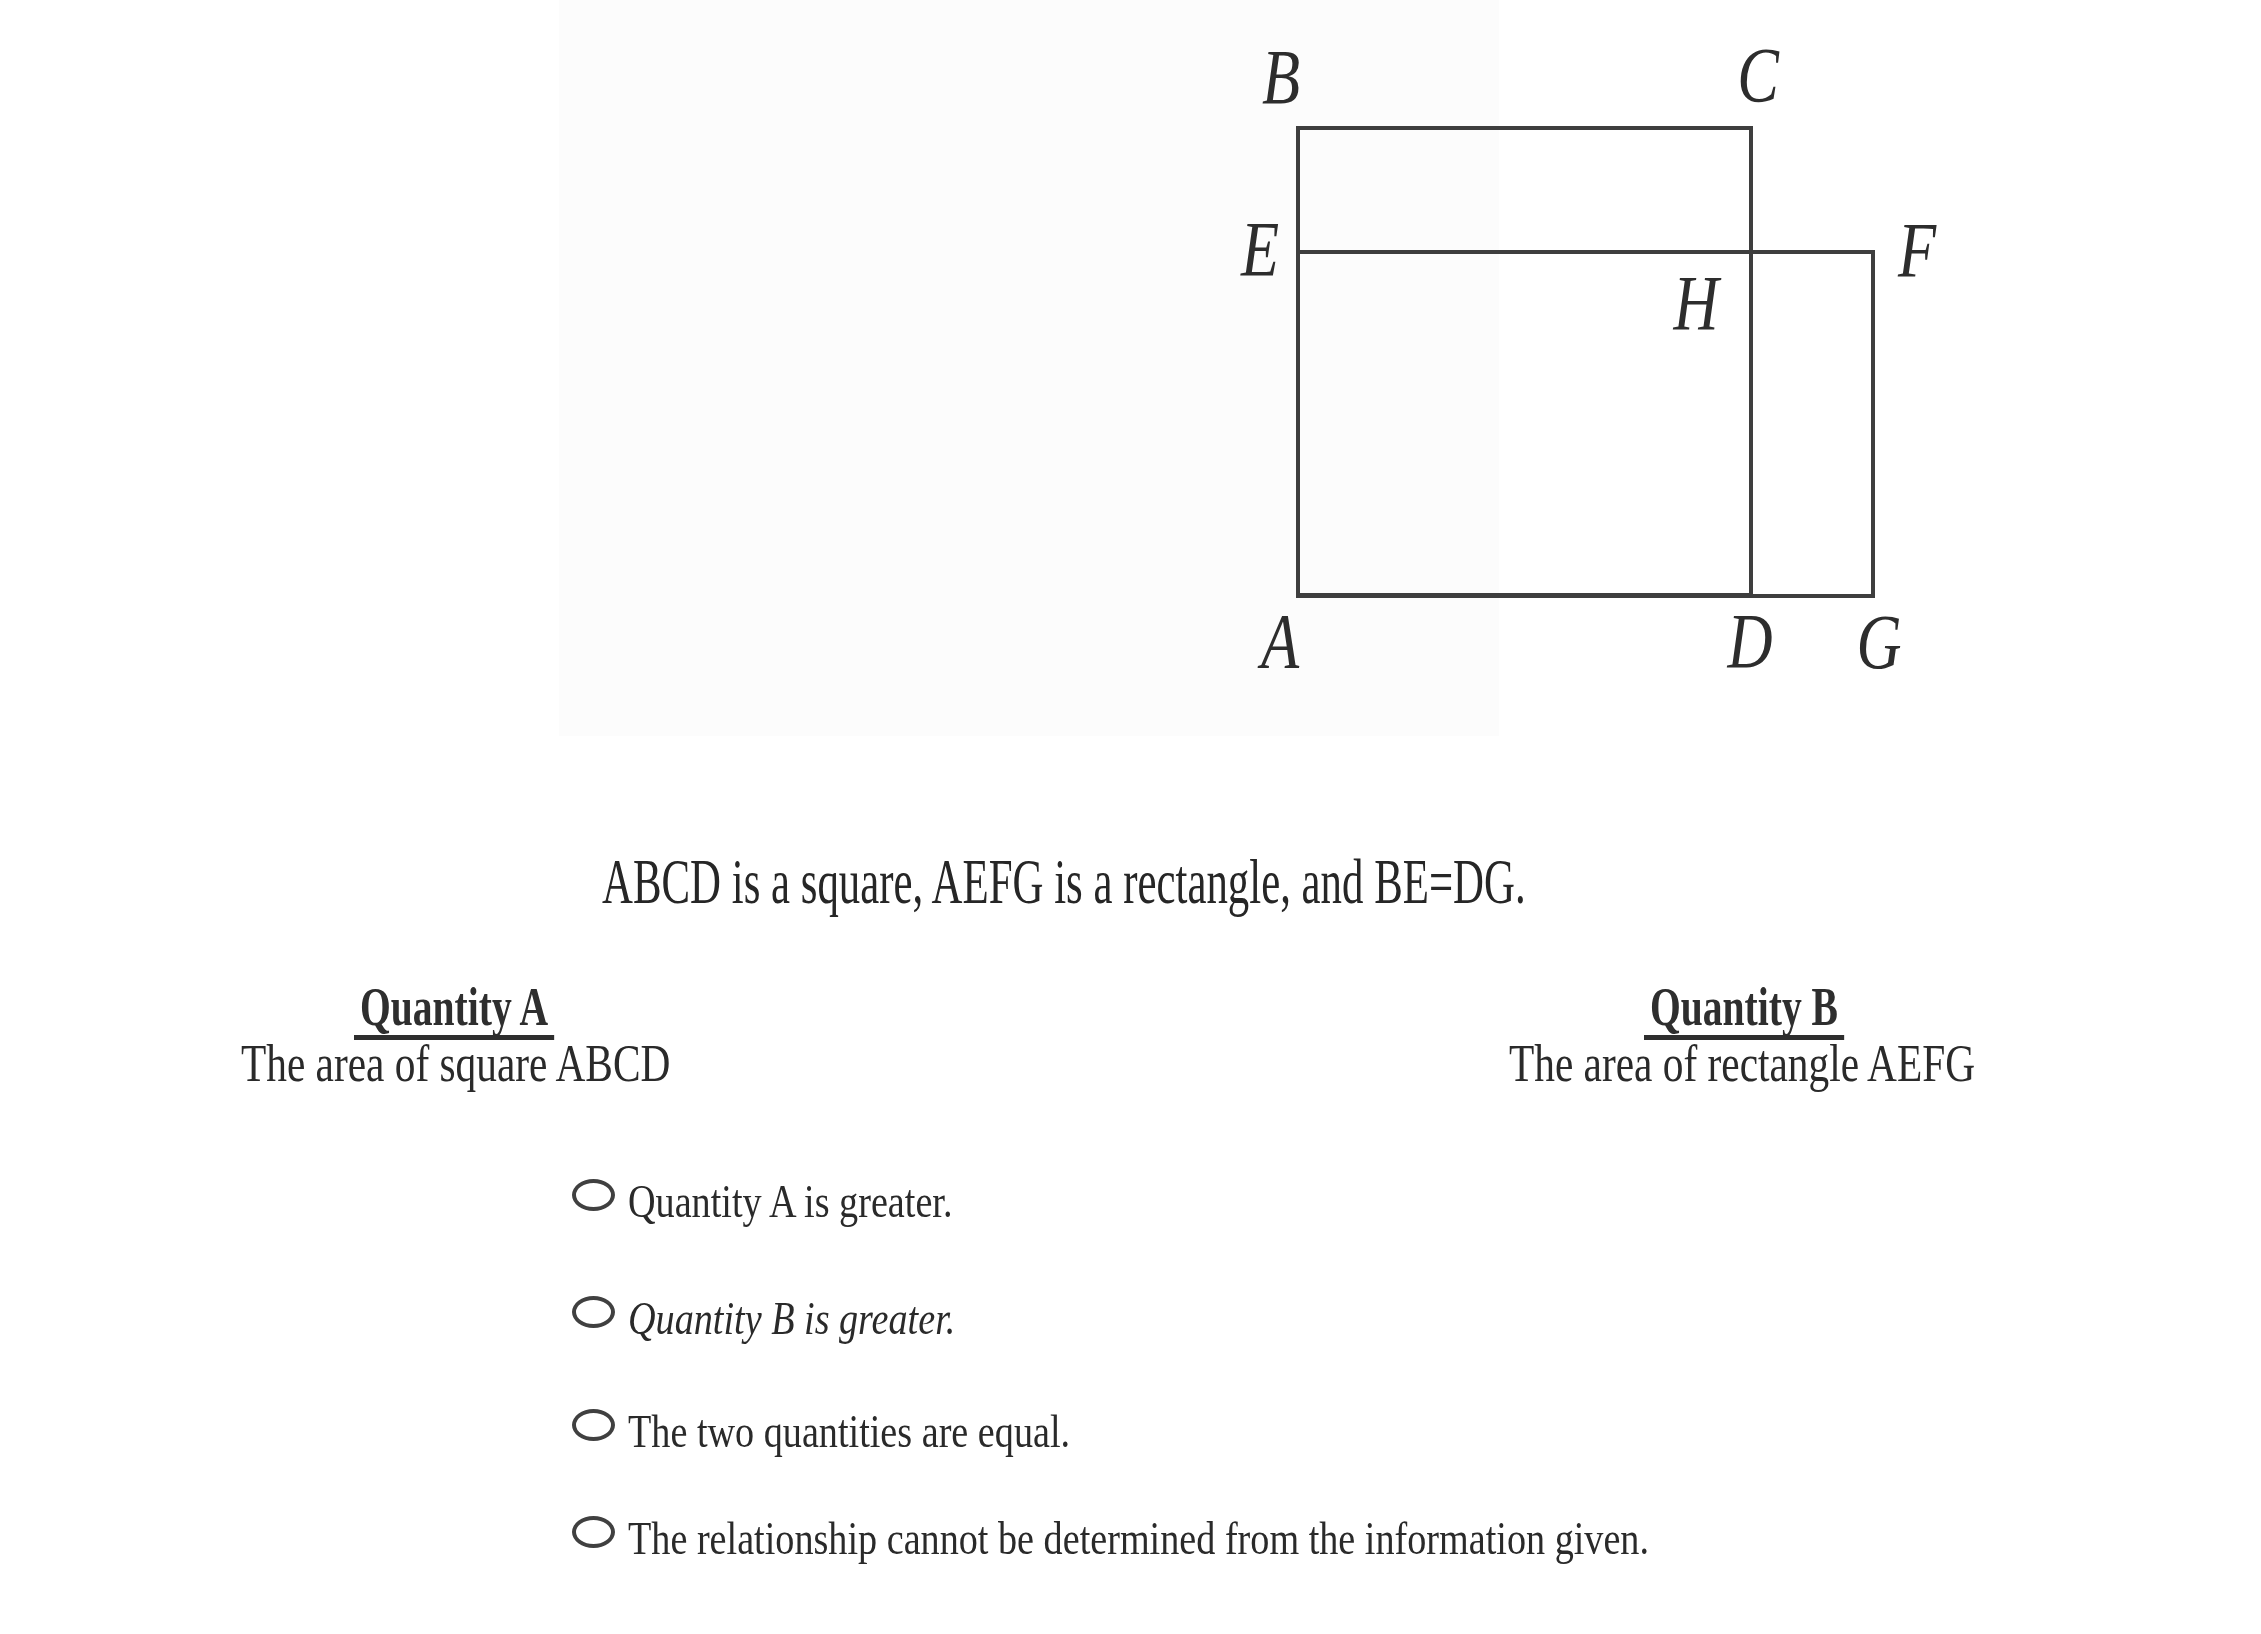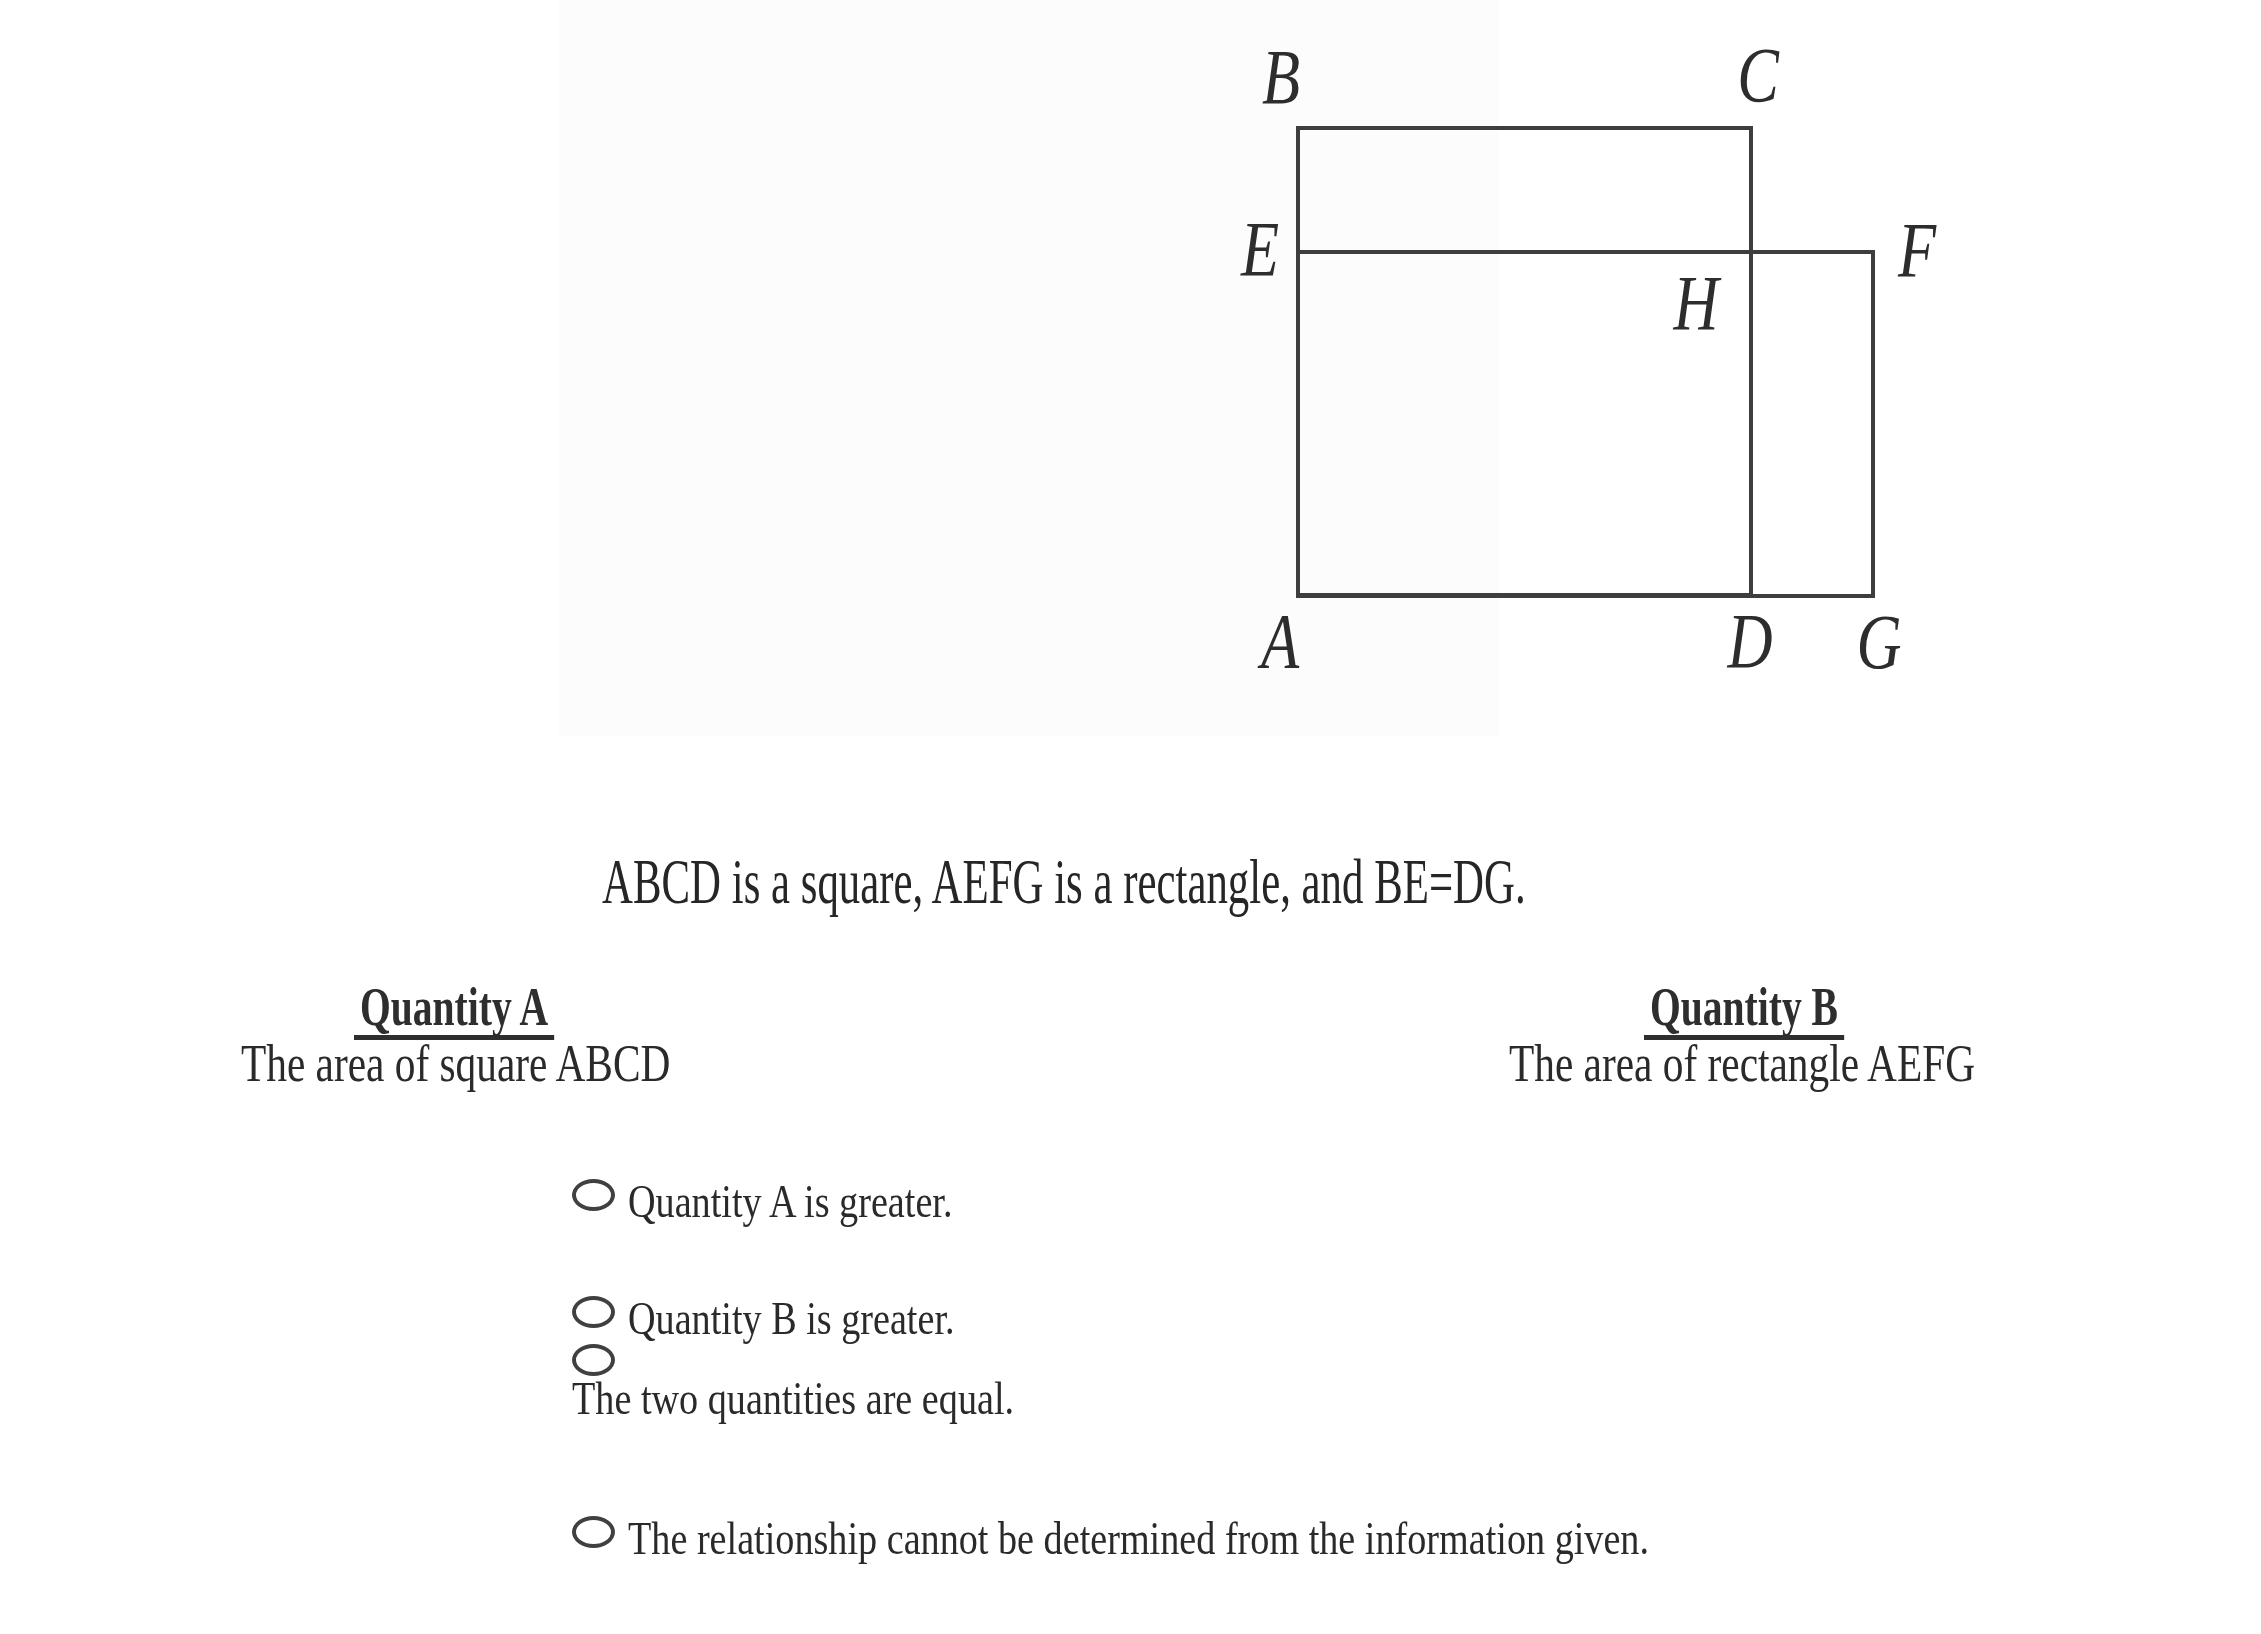--- a/index.html
+++ b/index.html
@@ -110,22 +110,22 @@
 
   
   .option {
     position: absolute;
     left: 572px;
     height: 82px;
     display: flex;
     cursor: pointer;
   }
   .option.o1 { top: 1179px; }
-  .option.o2 { top: 1296px; }
-  .option.o3 { top: 1344px; flex-direction: column; }
+  .option.o2 { top: 1296px; font-style: italic; }
+  .option.o3 { top: 1409px; }
   .option.o4 { top: 1516px; }
   .radio {
     flex: 0 0 auto;
     box-sizing: border-box;
     width: 43px;
     height: 32px;
     border: 4.1px solid #404040;
     border-radius: 50%;
     background: #ffffff;
     margin-right: 13px;

